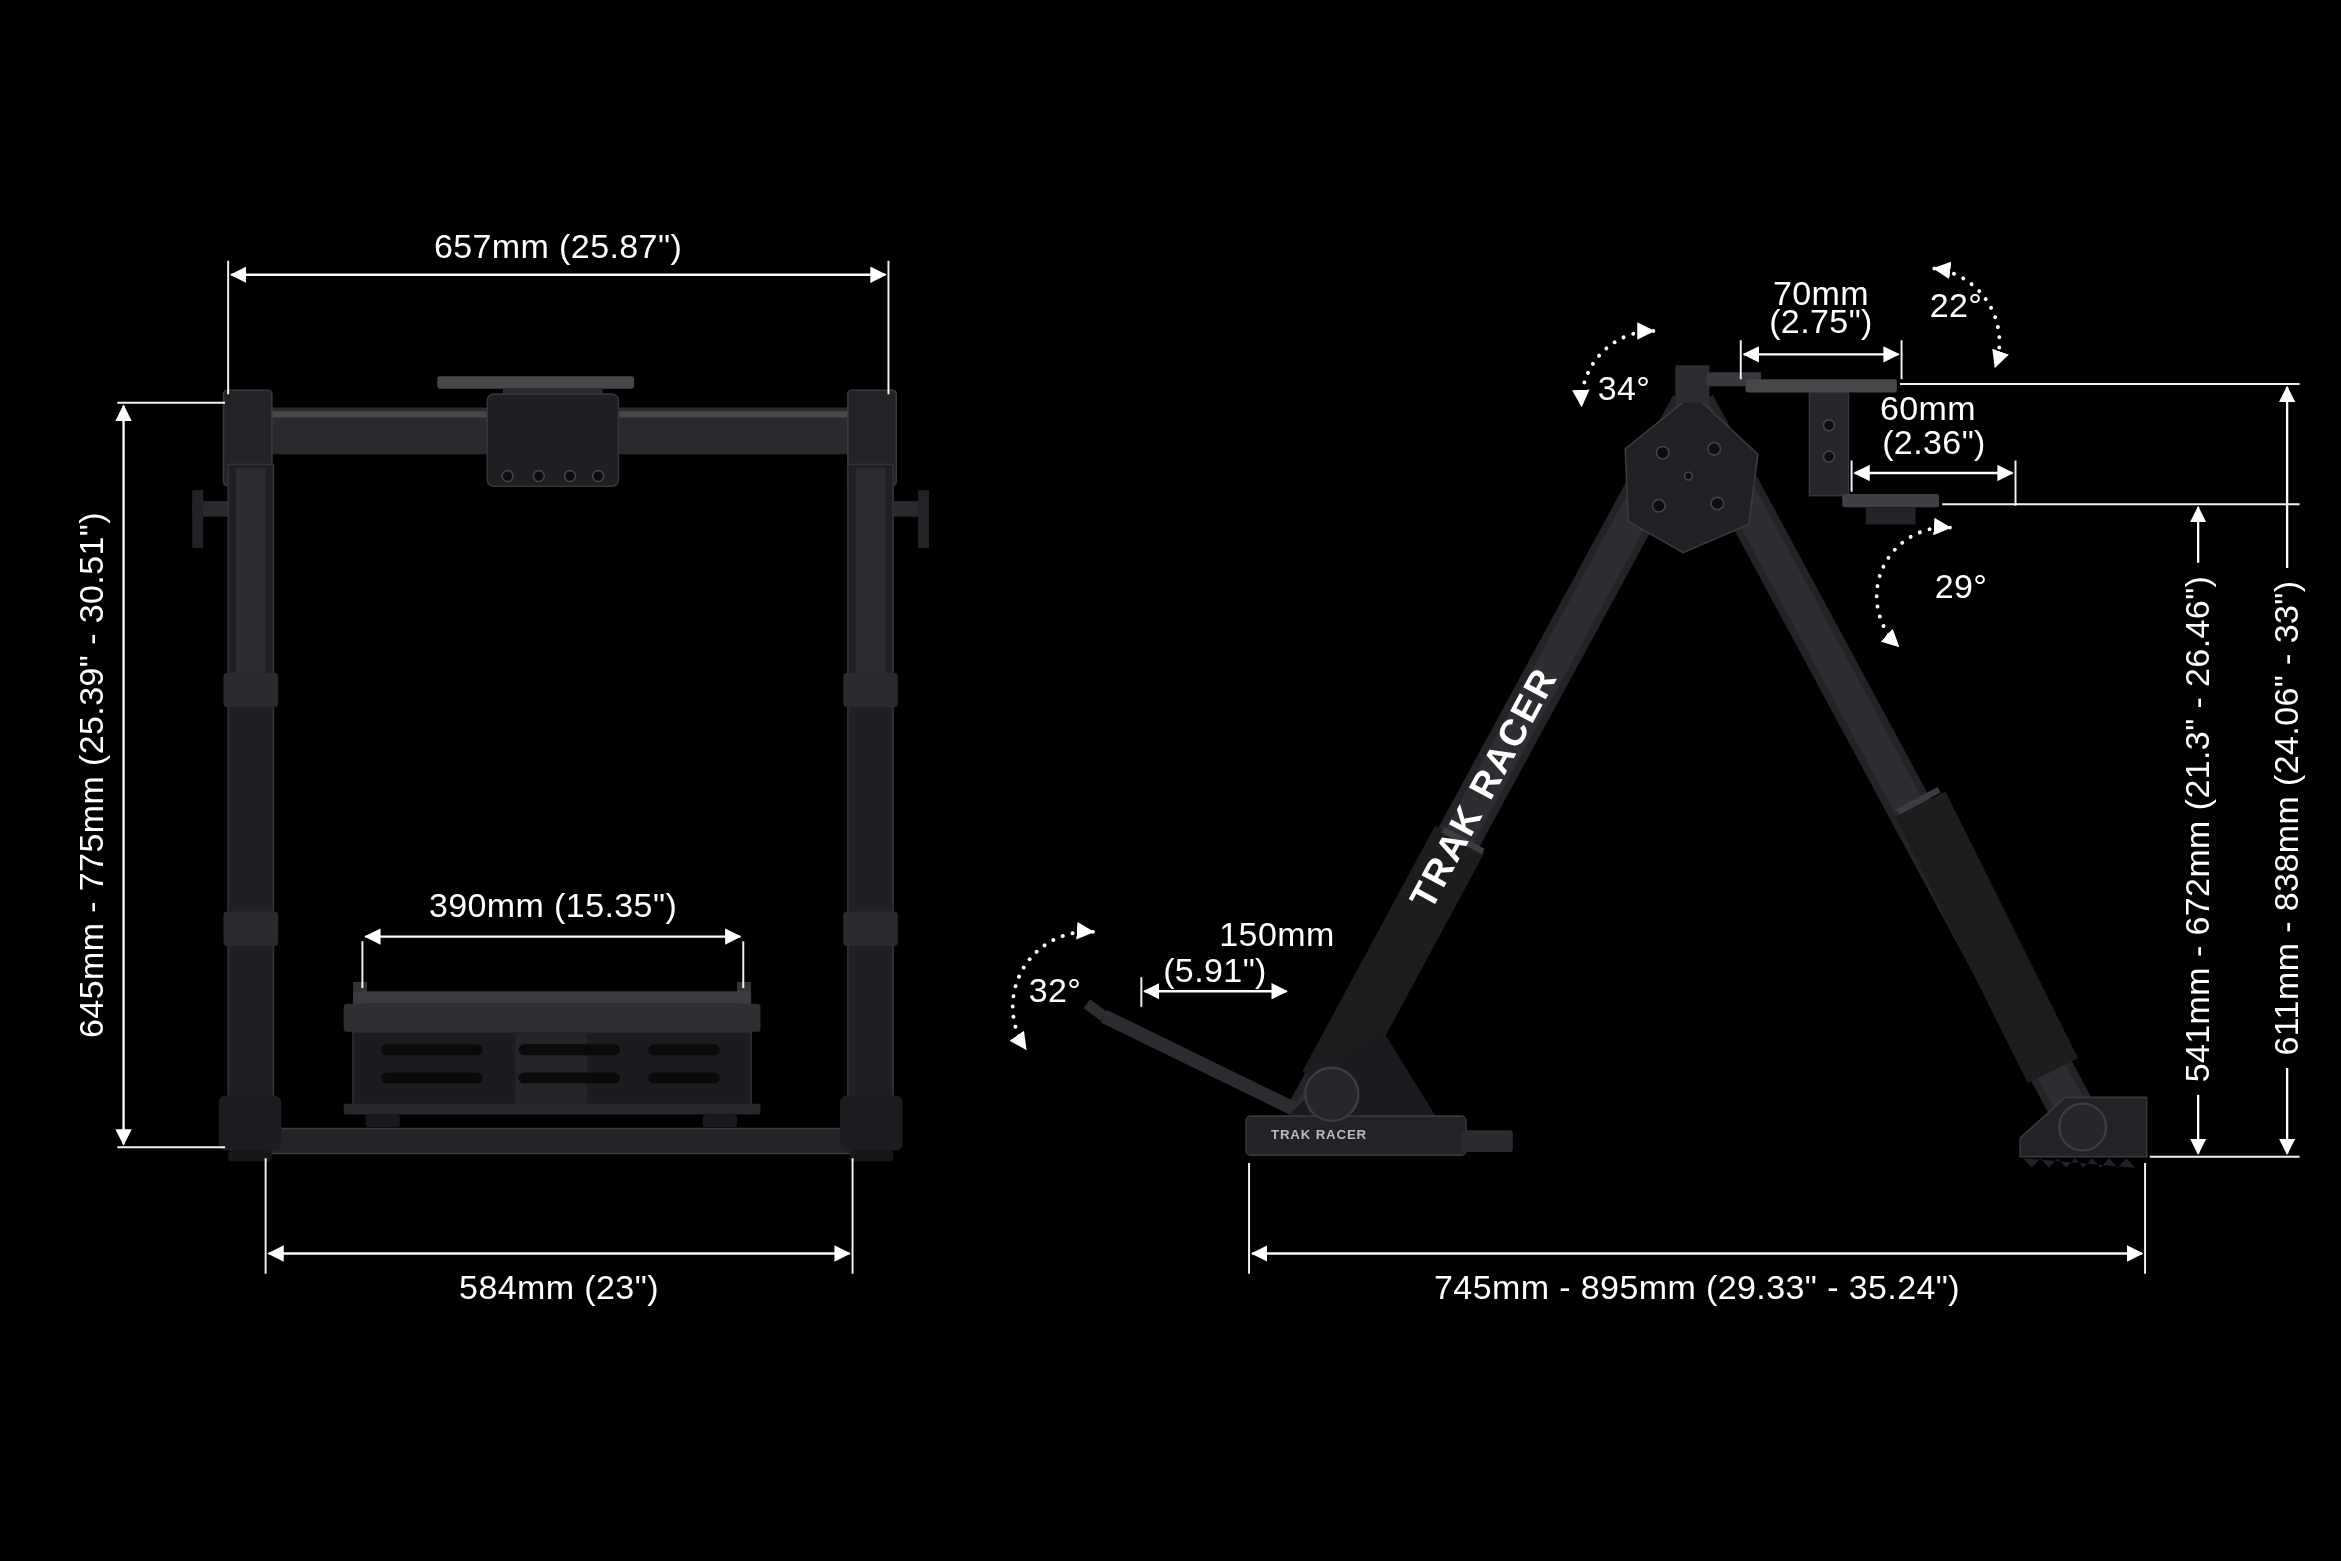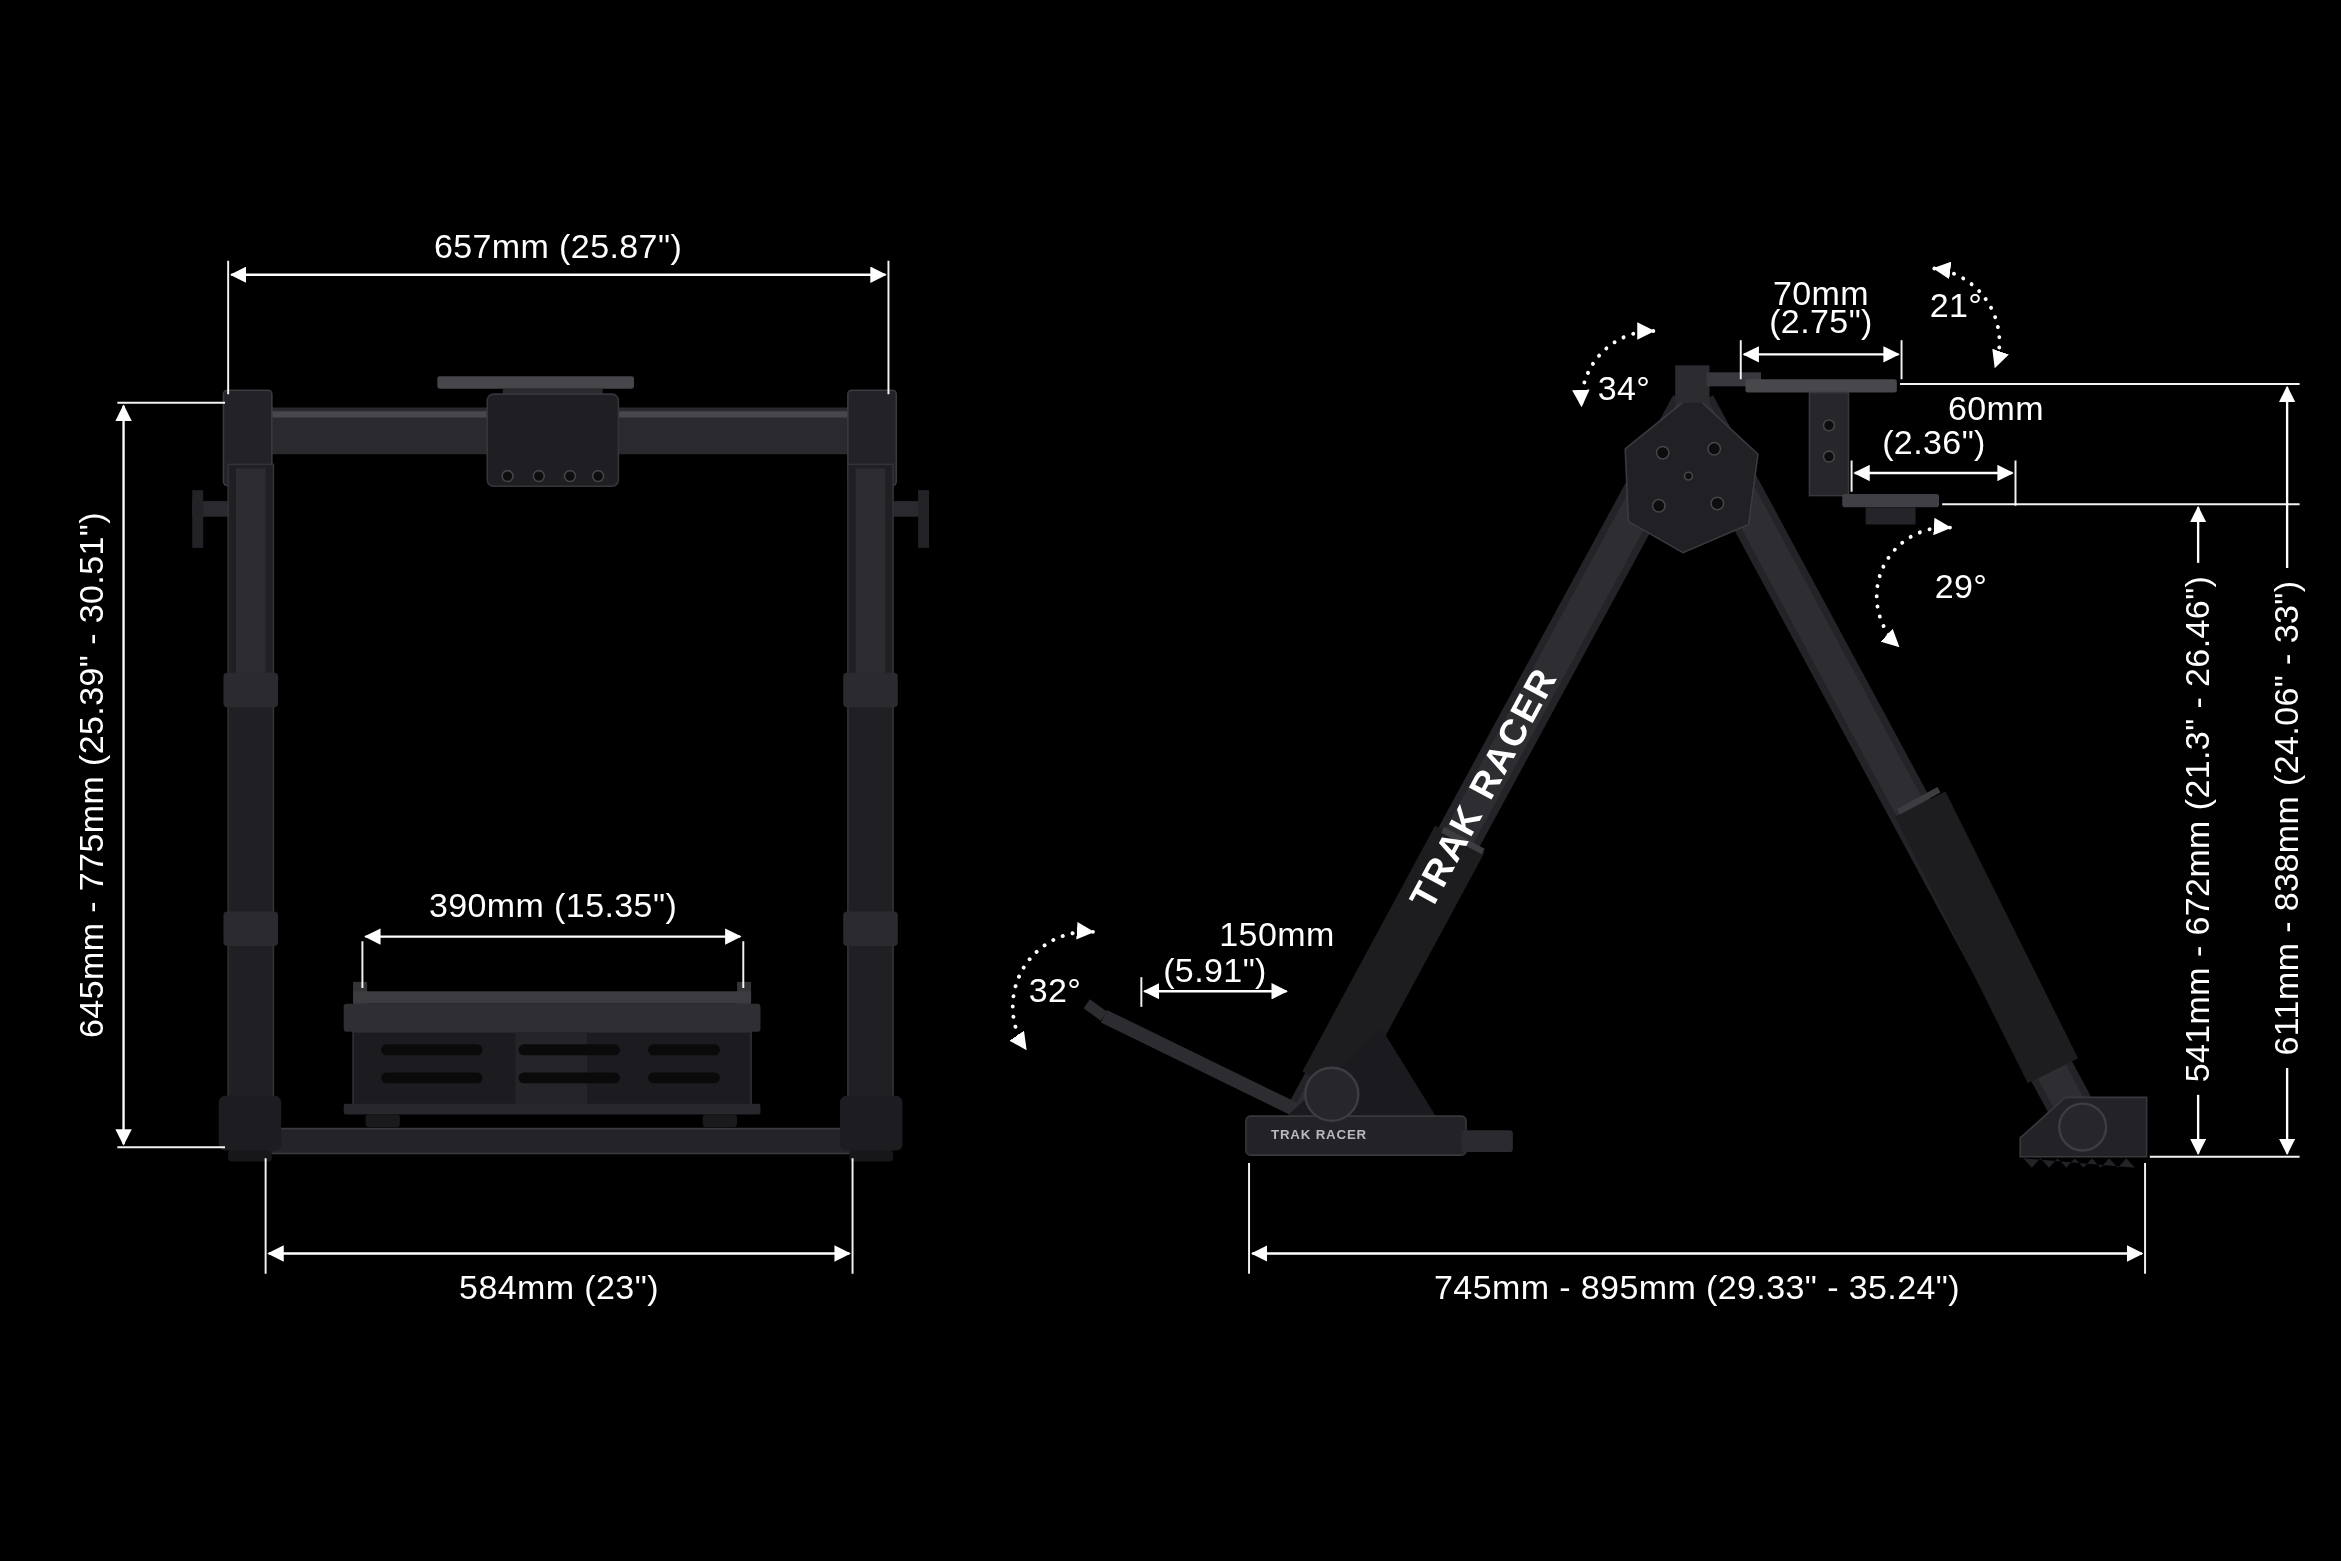--- a/index.html
+++ b/index.html
@@ -159,23 +159,23 @@
   </g>
 </svg>
 
 <div class="lbl" style="left:558px;top:247px">657mm (25.87")</div>
 <div class="lbl vert" style="left:92px;top:775px">645mm - 775mm (25.39" - 30.51")</div>
 <div class="lbl" style="left:553px;top:906px">390mm (15.35")</div>
 <div class="lbl" style="left:559px;top:1288px">584mm (23")</div>
 
 <div class="lbl" style="left:1821px;top:294px">70mm</div>
 <div class="lbl" style="left:1821px;top:322px">(2.75")</div>
-<div class="lbl" style="left:1956px;top:306px">21°</div>
+<div class="lbl" style="left:1956px;top:306px">22°</div>
 <div class="lbl" style="left:1624px;top:389px">34°</div>
-<div class="lbl" style="left:1996px;top:409px">60mm</div>
+<div class="lbl" style="left:1928px;top:409px">60mm</div>
 <div class="lbl" style="left:1934px;top:443px">(2.36")</div>
 <div class="lbl" style="left:1961px;top:587px">29°</div>
 <div class="lbl" style="left:1055px;top:991px">32°</div>
 <div class="lbl" style="left:1277px;top:935px">150mm</div>
 <div class="lbl" style="left:1215px;top:971px">(5.91")</div>
 <div class="lbl vert mask" style="left:2198px;top:829px">541mm - 672mm (21.3" - 26.46")</div>
 <div class="lbl vert mask" style="left:2287px;top:818px">611mm - 838mm (24.06" - 33")</div>
 <div class="lbl" style="left:1697px;top:1288px">745mm - 895mm (29.33" - 35.24")</div>
 
 <div class="logo-leg" style="left:1484px;top:788px">TRAK RACER</div>

